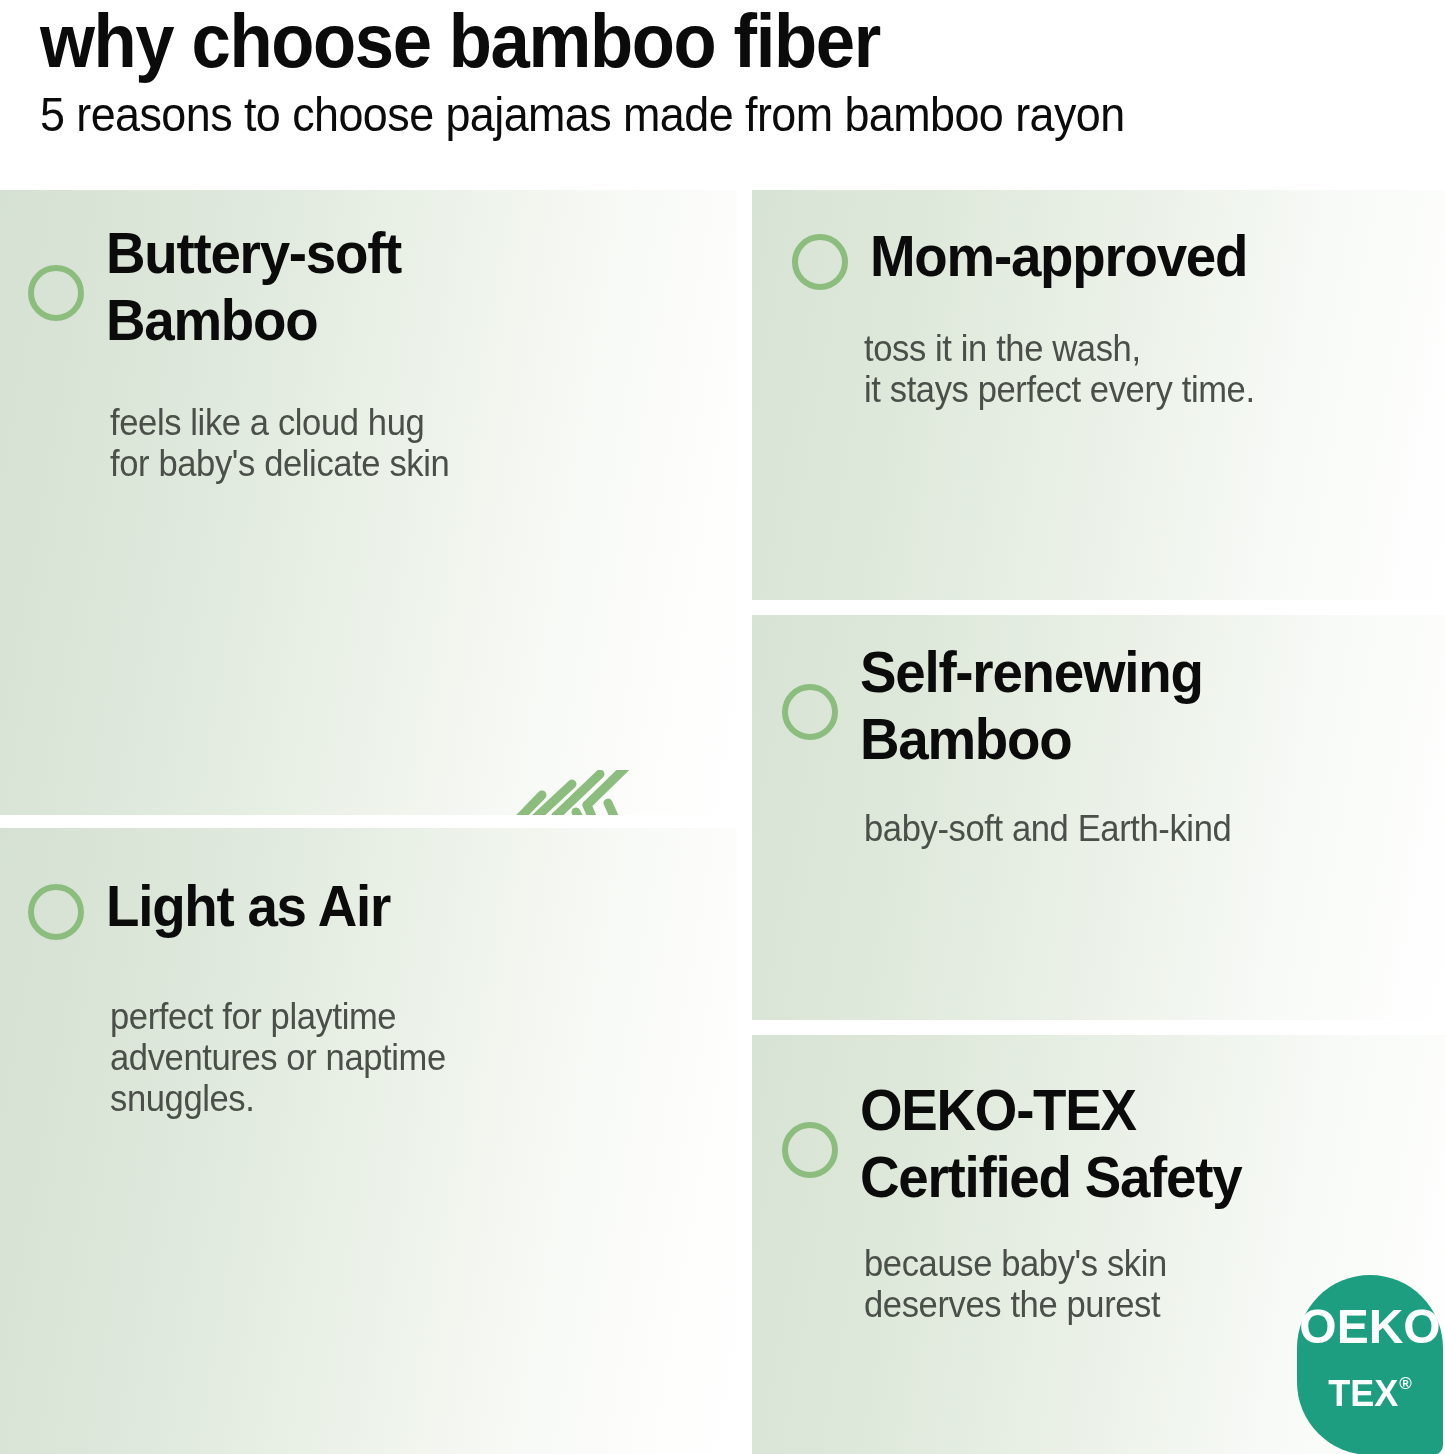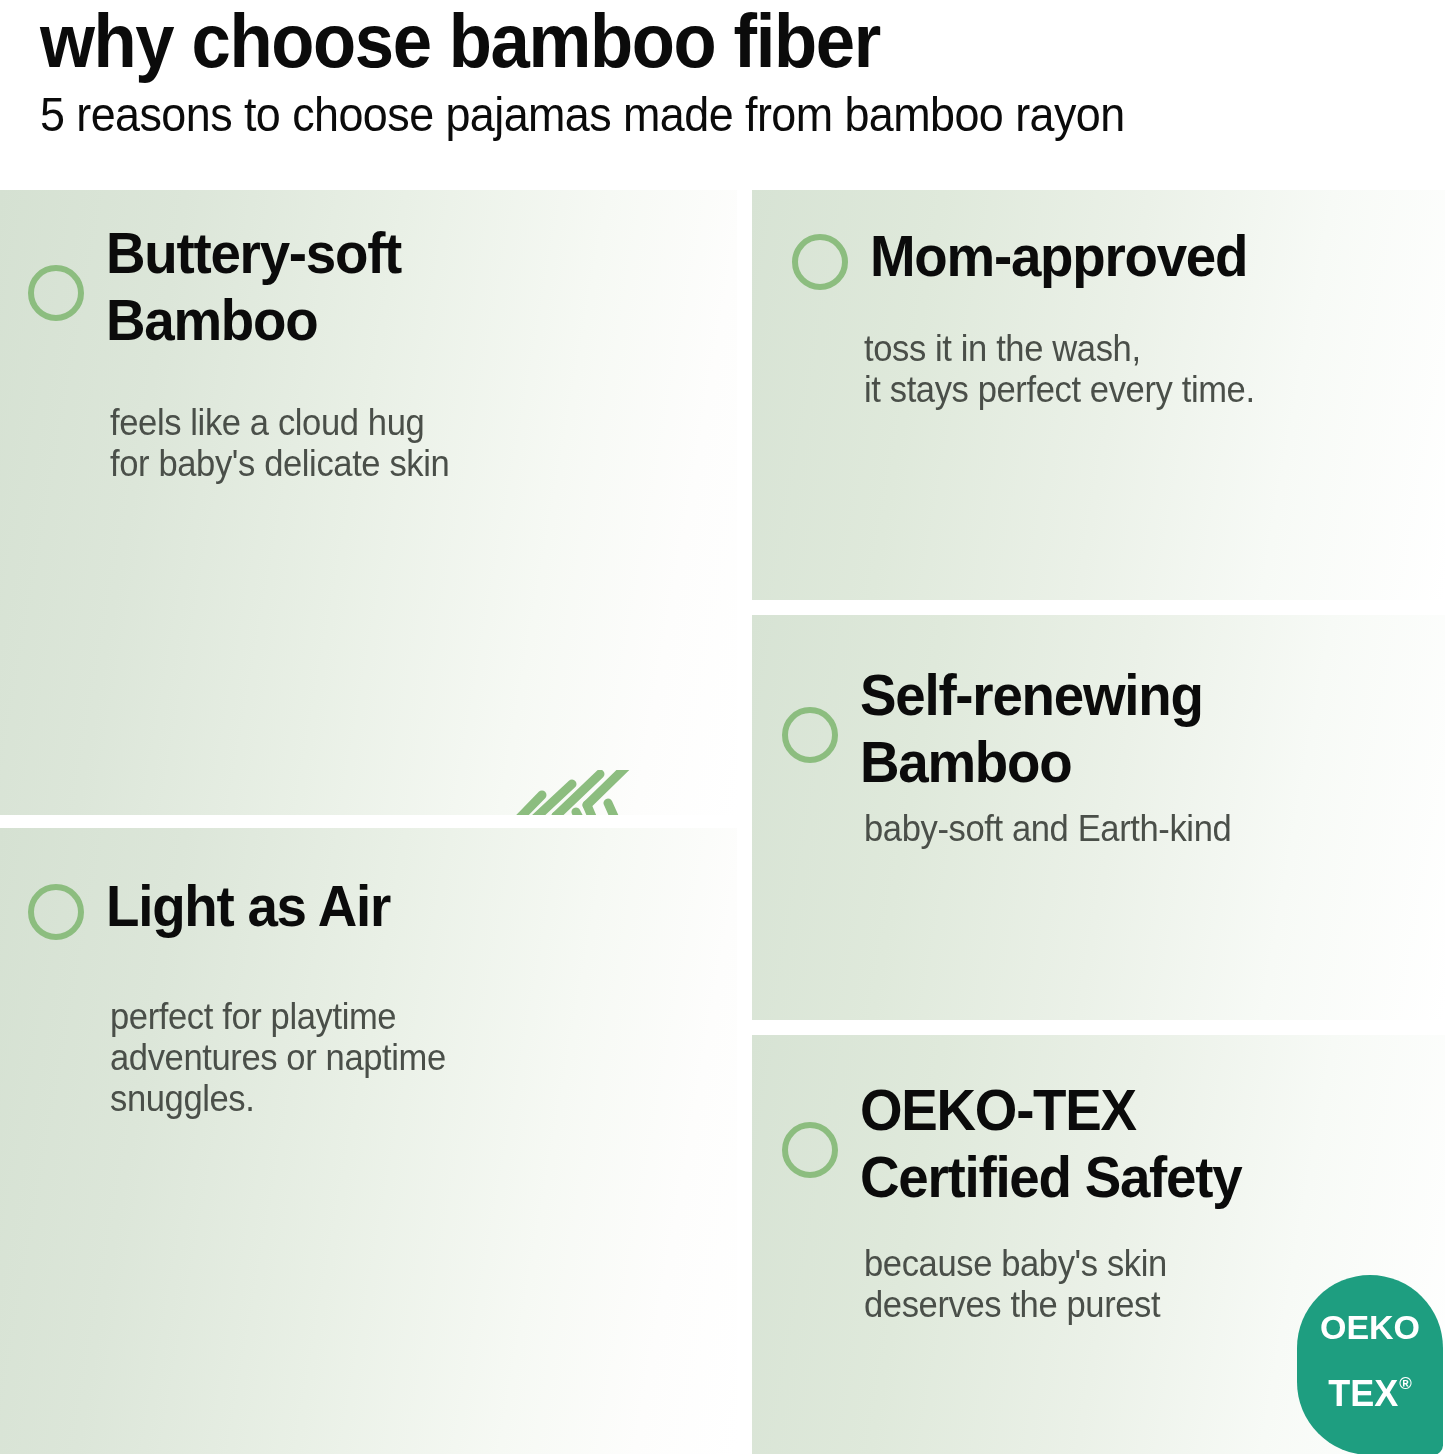--- a/index.html
+++ b/index.html
@@ -109,21 +109,21 @@
   
   #card-soft   .card-head { position: absolute; left: 28px;  top: 30px; }
   #card-soft   .body-text { position: absolute; left: 110px; top: 212px; }
 
   #card-light  .card-head { position: absolute; left: 28px;  top: 44px; }
   #card-light  .body-text { position: absolute; left: 110px; top: 168px; }
 
   #card-mom    .card-head { position: absolute; left: 40px;  top: 32px; }
   #card-mom    .body-text { position: absolute; left: 112px; top: 138px; }
 
-  #card-renew  .card-head { position: absolute; left: 30px;  top: 24px; margin-top: 23px; }
+  #card-renew  .card-head { position: absolute; left: 30px;  top: 24px; }
   #card-renew  .body-text { position: absolute; left: 112px; top: 193px; }
 
   #card-oeko   .card-head { position: absolute; left: 30px;  top: 42px; }
   #card-oeko   .body-text { position: absolute; left: 112px; top: 208px; }
 
   
   .icon { position: absolute; }
   #hand-icon    { left: 470px; top: 580px; width: 230px; height: 190px; }
 
   
@@ -137,21 +137,21 @@
     border-radius: 74px 74px 10px 74px;
     display: flex;
     flex-direction: column;
     align-items: center;
     justify-content: center;
     padding-bottom: 8px;
     box-sizing: border-box;
   }
   .badge-line1 {
     color: #ffffff;
-    font-size: 34px;
+    font-size: 48px;
     font-weight: 700;
     line-height: 38px;
     letter-spacing: 0px;
   }
   .badge-line2 {
     color: #ffffff;
     font-size: 36px;
     font-weight: 700;
     line-height: 40px;
     letter-spacing: 0px;

